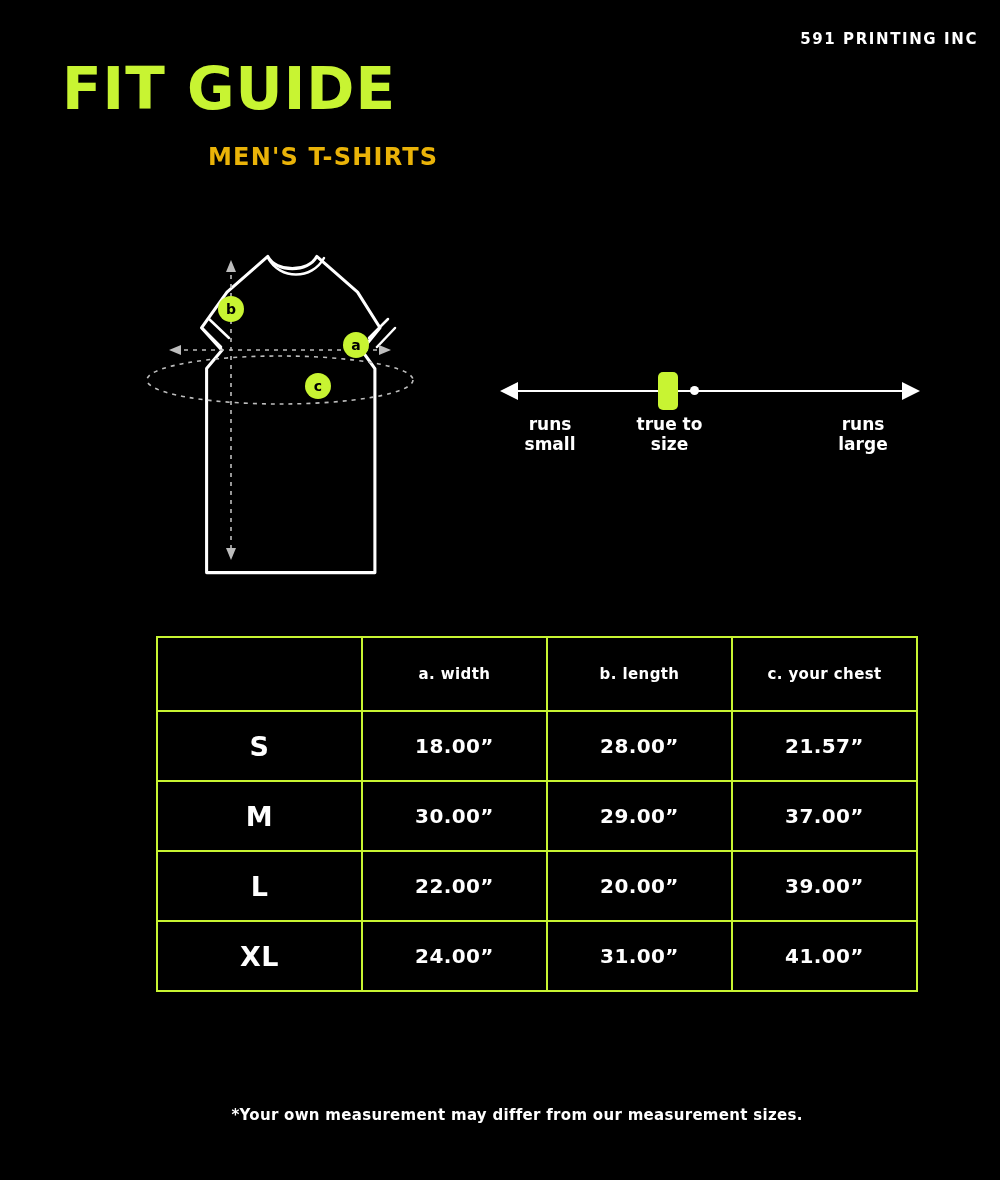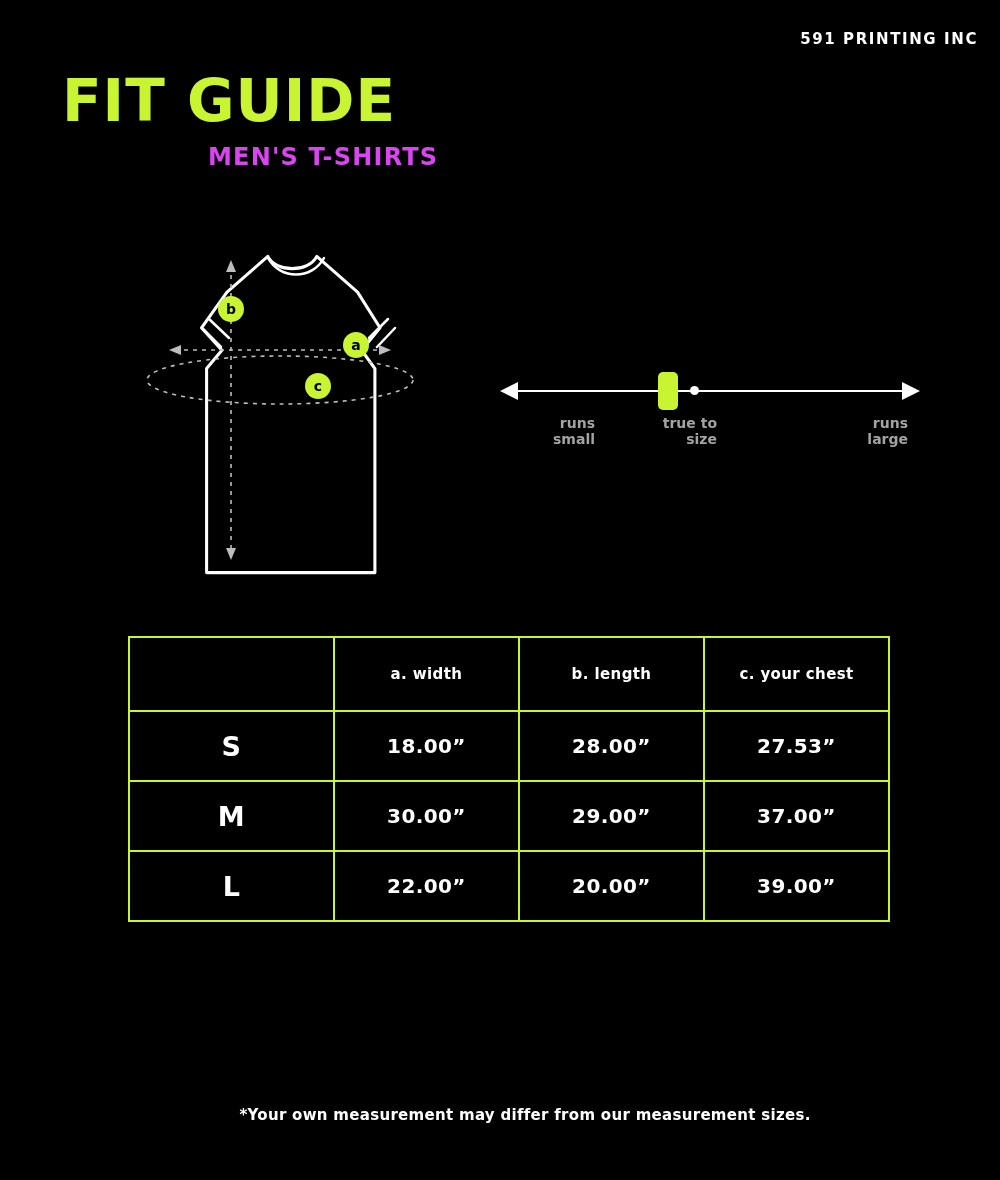--- a/index.html
+++ b/index.html
@@ -20,38 +20,38 @@
     top: 30px;
     right: 22px;
     font-family: "DejaVu Sans", sans-serif;
     font-weight: bold;
     font-size: 15px;
     letter-spacing: 1.6px;
     color: #ffffff;
   }
   .title {
     position: absolute;
-    top: 72px;
+    top: 60px;
     left: 62px;
     font-family: "DejaVu Sans", sans-serif;
     font-weight: bold;
     font-size: 58px;
     letter-spacing: 1px;
     color: #c8f432;
     line-height: 1;
   }
   .subtitle {
     position: absolute;
     top: 143px;
     left: 208px;
     font-family: "DejaVu Sans", sans-serif;
     font-weight: bold;
     font-size: 24px;
     letter-spacing: 1.2px;
-    color: #d946ef;
+    color: #eab308;
   }
 
   
   .shirt-wrap {
     position: absolute;
     left: 90px;
     top: 228px;
     width: 400px;
     height: 350px;
   }
@@ -115,41 +115,42 @@
     width: 9px;
     height: 9px;
     border-radius: 50%;
     background: #ffffff;
   }
   .scale-label {
     position: absolute;
     top: 55px;
     font-family: "DejaVu Sans", sans-serif;
     font-weight: bold;
-    font-size: 14px;
+    font-size: 17px;
     line-height: 1.15;
-    color: #a3a3a3;
-    text-align: right;
+    color: #ffffff;
+    text-align: center;
     white-space: pre-line;
   }
   .lab-small { left: 5px; width: 90px; }
   .lab-true  { left: 122px; width: 95px; }
   .lab-large { left: 318px; width: 90px; }
 
   
   .table-wrap {
     position: absolute;
     left: 128px;
     top: 636px;
     width: 762px;
   }
   table.size-table {
     border-collapse: collapse;
     width: 100%;
     table-layout: fixed;
+    margin-left: 28px;
   }
   table.size-table td, table.size-table th {
     border: 2px solid #c8f432;
     text-align: center;
     color: #ffffff;
     font-family: "DejaVu Sans", sans-serif;
   }
   table.size-table thead th {
     height: 70px;
     font-weight: bold;
@@ -166,21 +167,21 @@
   }
   td.meas {
     font-weight: bold;
     font-size: 20px;
     letter-spacing: 0.4px;
   }
   col.c-size { width: 205px; }
   col.c-val  { width: 185px; }
   .footnote {
     position: absolute;
-    left: 16px;
+    left: 8px;
     top: 470px;
     width: 762px;
     text-align: center;
     font-family: "DejaVu Sans", sans-serif;
     font-weight: bold;
     font-size: 15px;
     color: #ffffff;
     letter-spacing: 0.3px;
   }
 </style>
@@ -254,30 +255,36 @@
         <th>a. width</th>
         <th>b. length</th>
         <th>c. your chest</th>
       </tr>
     </thead>
     <tbody>
       <tr>
         <td class="size-name">S</td>
         <td class="meas">18.00”</td>
         <td class="meas">28.00”</td>
-        <td class="meas">27.53”</td>
+        <td class="meas">21.57”</td>
       </tr>
       <tr>
         <td class="size-name">M</td>
         <td class="meas">30.00”</td>
         <td class="meas">29.00”</td>
         <td class="meas">37.00”</td>
       </tr>
       <tr>
         <td class="size-name">L</td>
         <td class="meas">22.00”</td>
         <td class="meas">20.00”</td>
         <td class="meas">39.00”</td>
       </tr>
+      <tr>
+        <td class="size-name">XL</td>
+        <td class="meas">24.00”</td>
+        <td class="meas">31.00”</td>
+        <td class="meas">41.00”</td>
+      </tr>
     </tbody>
   </table>
   <div class="footnote">*Your own measurement may differ from our measurement sizes.</div>
 </div>
 
 </body></html>

